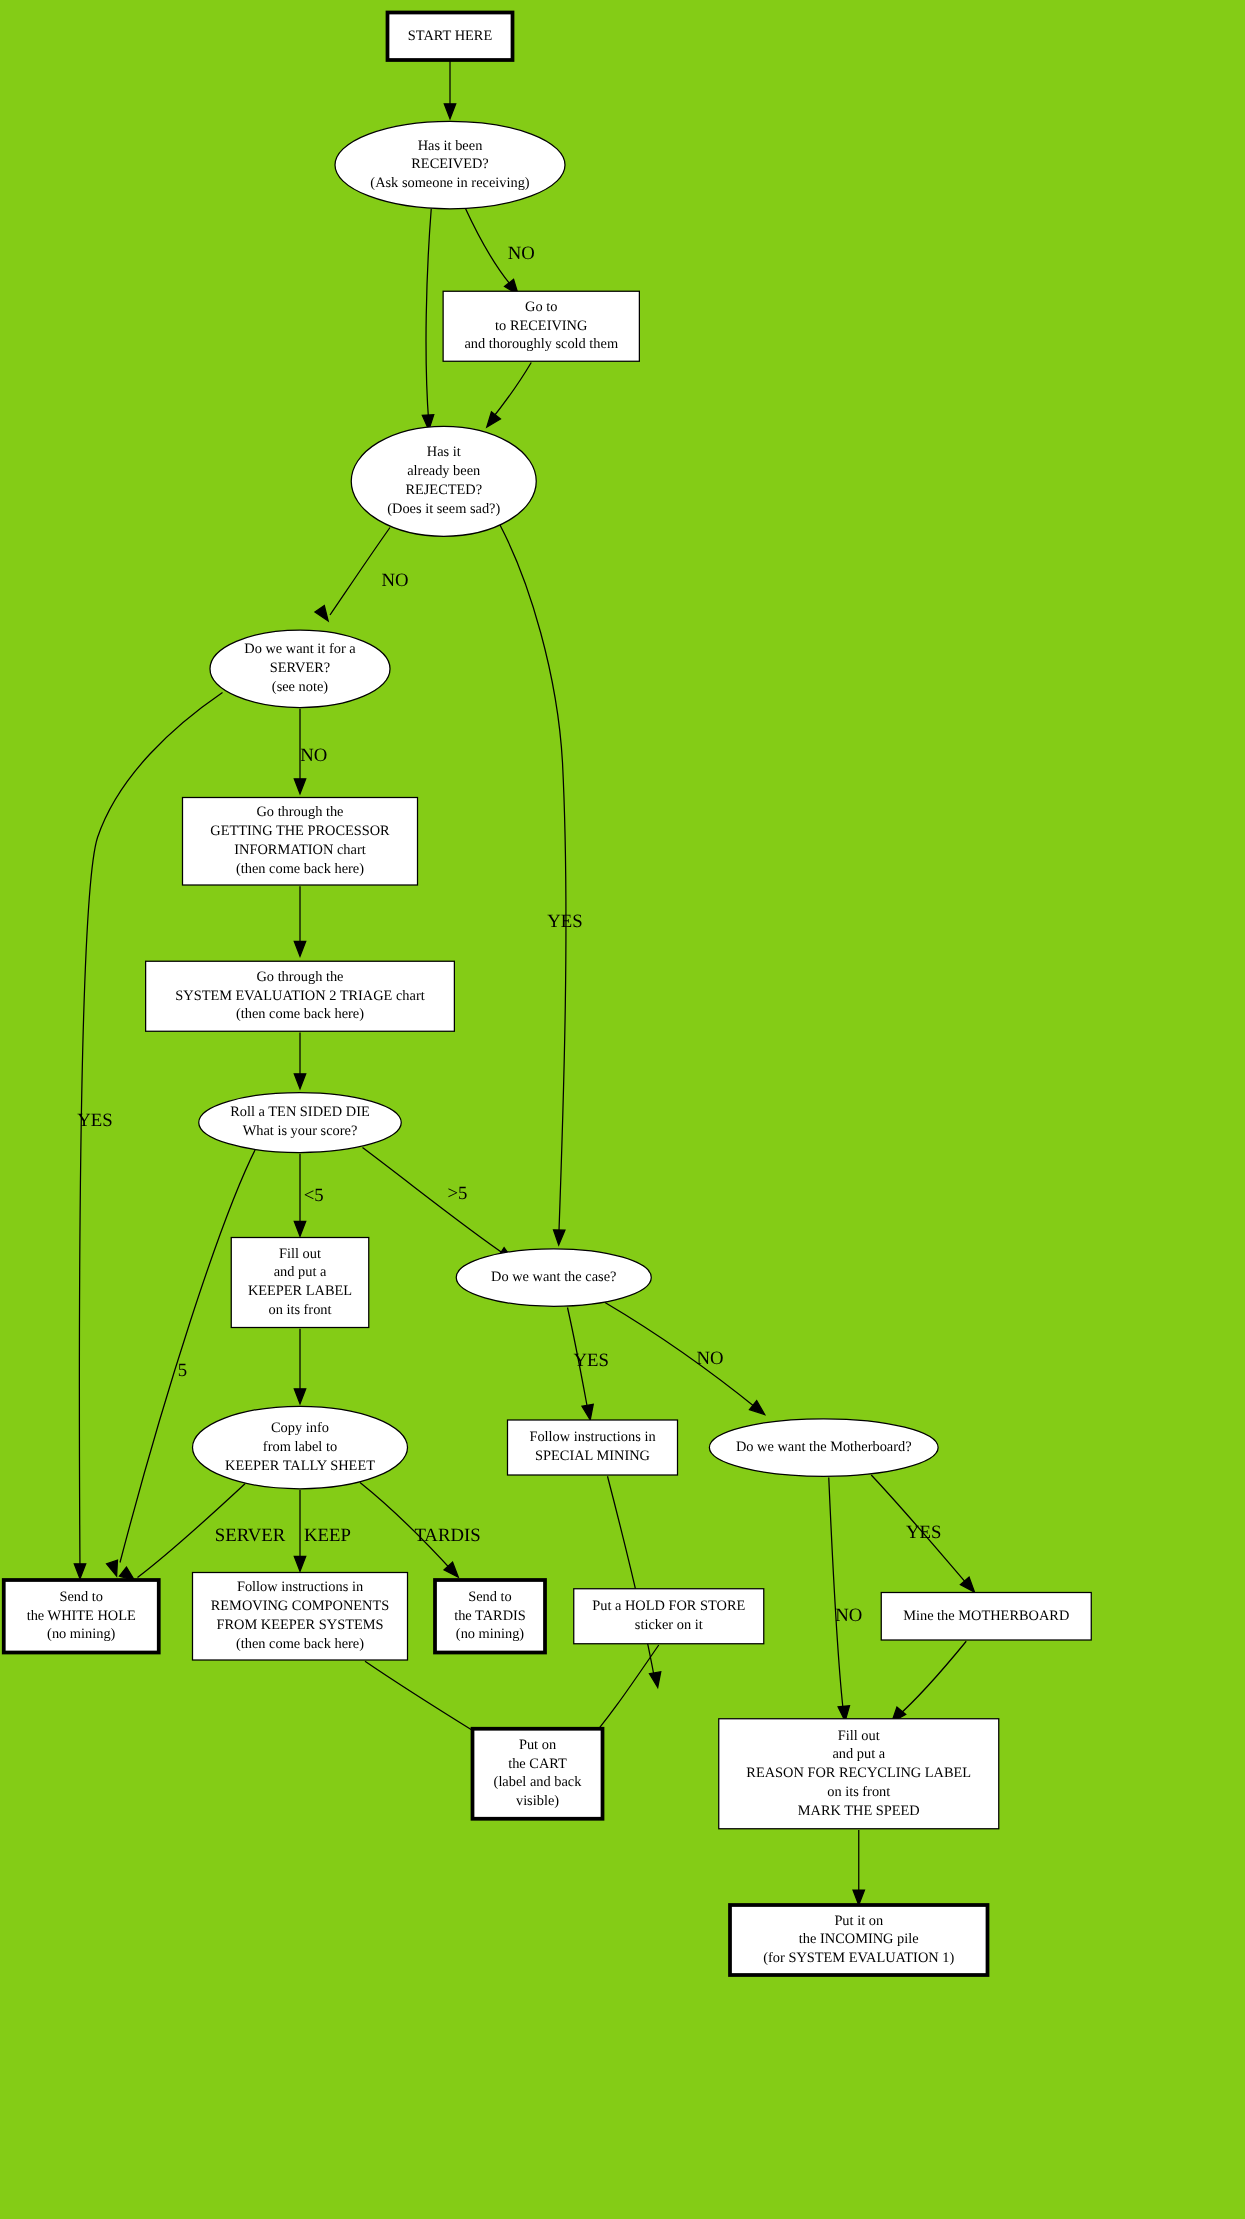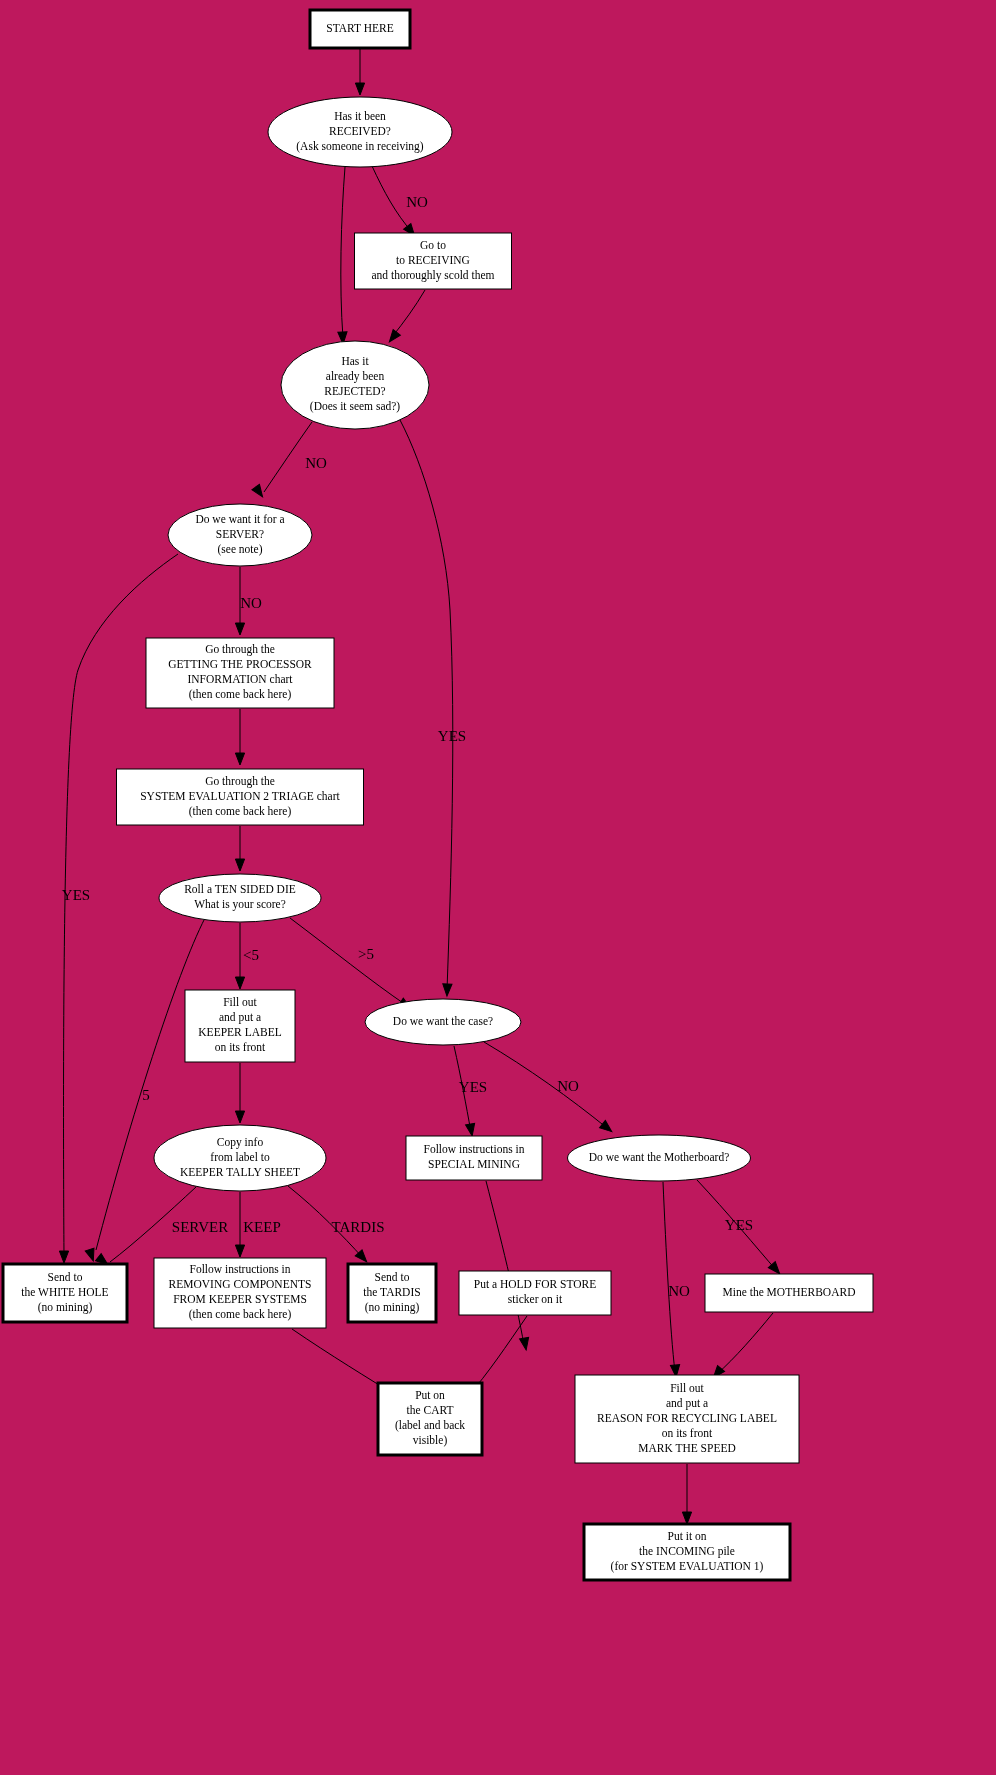--- a/index.html
+++ b/index.html
@@ -4,21 +4,21 @@
 <style>
   html, body {
     margin: 0;
     padding: 0;
     background: #ffffff;
   }
   #chart-root {
     position: relative;
     width: 996px;
     height: 1775px;
-    background: #be185d;
+    background: #84cc16;
     font-family: "Liberation Serif", "DejaVu Serif", serif;
     overflow: hidden;
   }
   svg#flow {
     display: block;
     width: 996px;
     height: 1775px;
   }
   .node-shape {
     fill: #ffffff;

